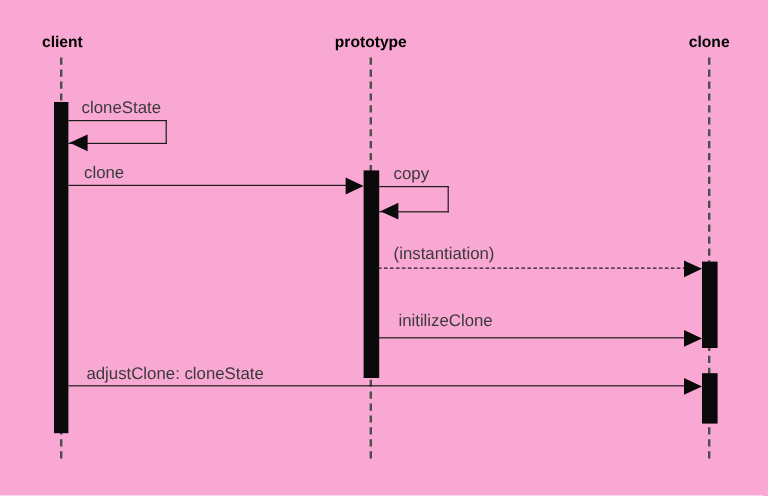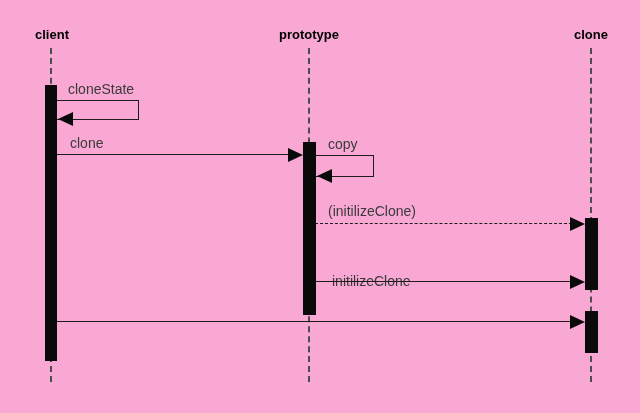--- a/index.html
+++ b/index.html
@@ -88,28 +88,29 @@
   <div class="arrow-left" style="left:58px; top:112px;"></div>
 
   <div class="msg-label" style="left:70px; top:136px;">clone</div>
   <div class="msg-line" style="left:57px; top:154px; width:233px;"></div>
   <div class="arrow-right" style="left:288px; top:148px;"></div>
 
   <div class="msg-label" style="left:328px; top:137px;text-align:center;">copy</div>
   <div class="self-loop" style="left:316px; top:155px; width:57px; height:20px;"></div>
   <div class="arrow-left" style="left:317px; top:169px;"></div>
 
-  <div class="msg-label" style="left:328px; top:204px;">(initilizeClone)</div>
+  <div class="msg-label" style="left:328px; top:204px;">(instantiation)</div>
   <div class="msg-line dashed" style="left:315px; top:223px; width:257px;"></div>
   <div class="arrow-right" style="left:570px; top:217px;"></div>
 
-  <div class="msg-label" style="left:332px; top:260px;margin-top:14px;">initilizeClone</div>
+  <div class="msg-label" style="left:332px; top:260px;">initilizeClone</div>
   <div class="msg-line" style="left:315px; top:281px; width:257px;"></div>
   <div class="arrow-right" style="left:570px; top:275px;"></div>
 
+  <div class="msg-label" style="left:72px; top:304px;">adjustClone: cloneState</div>
   <div class="msg-line" style="left:57px; top:321px; width:515px;"></div>
   <div class="arrow-right" style="left:570px; top:315px;"></div>
 
   <div class="activation" style="left:45px; top:85px; width:12px; height:276px;"></div>
   <div class="activation" style="left:303px; top:142px; width:13px; height:173px;"></div>
   <div class="activation" style="left:585px; top:218px; width:13px; height:72px;"></div>
   <div class="activation" style="left:585px; top:311px; width:13px; height:42px;"></div>
 
 </div>
 

